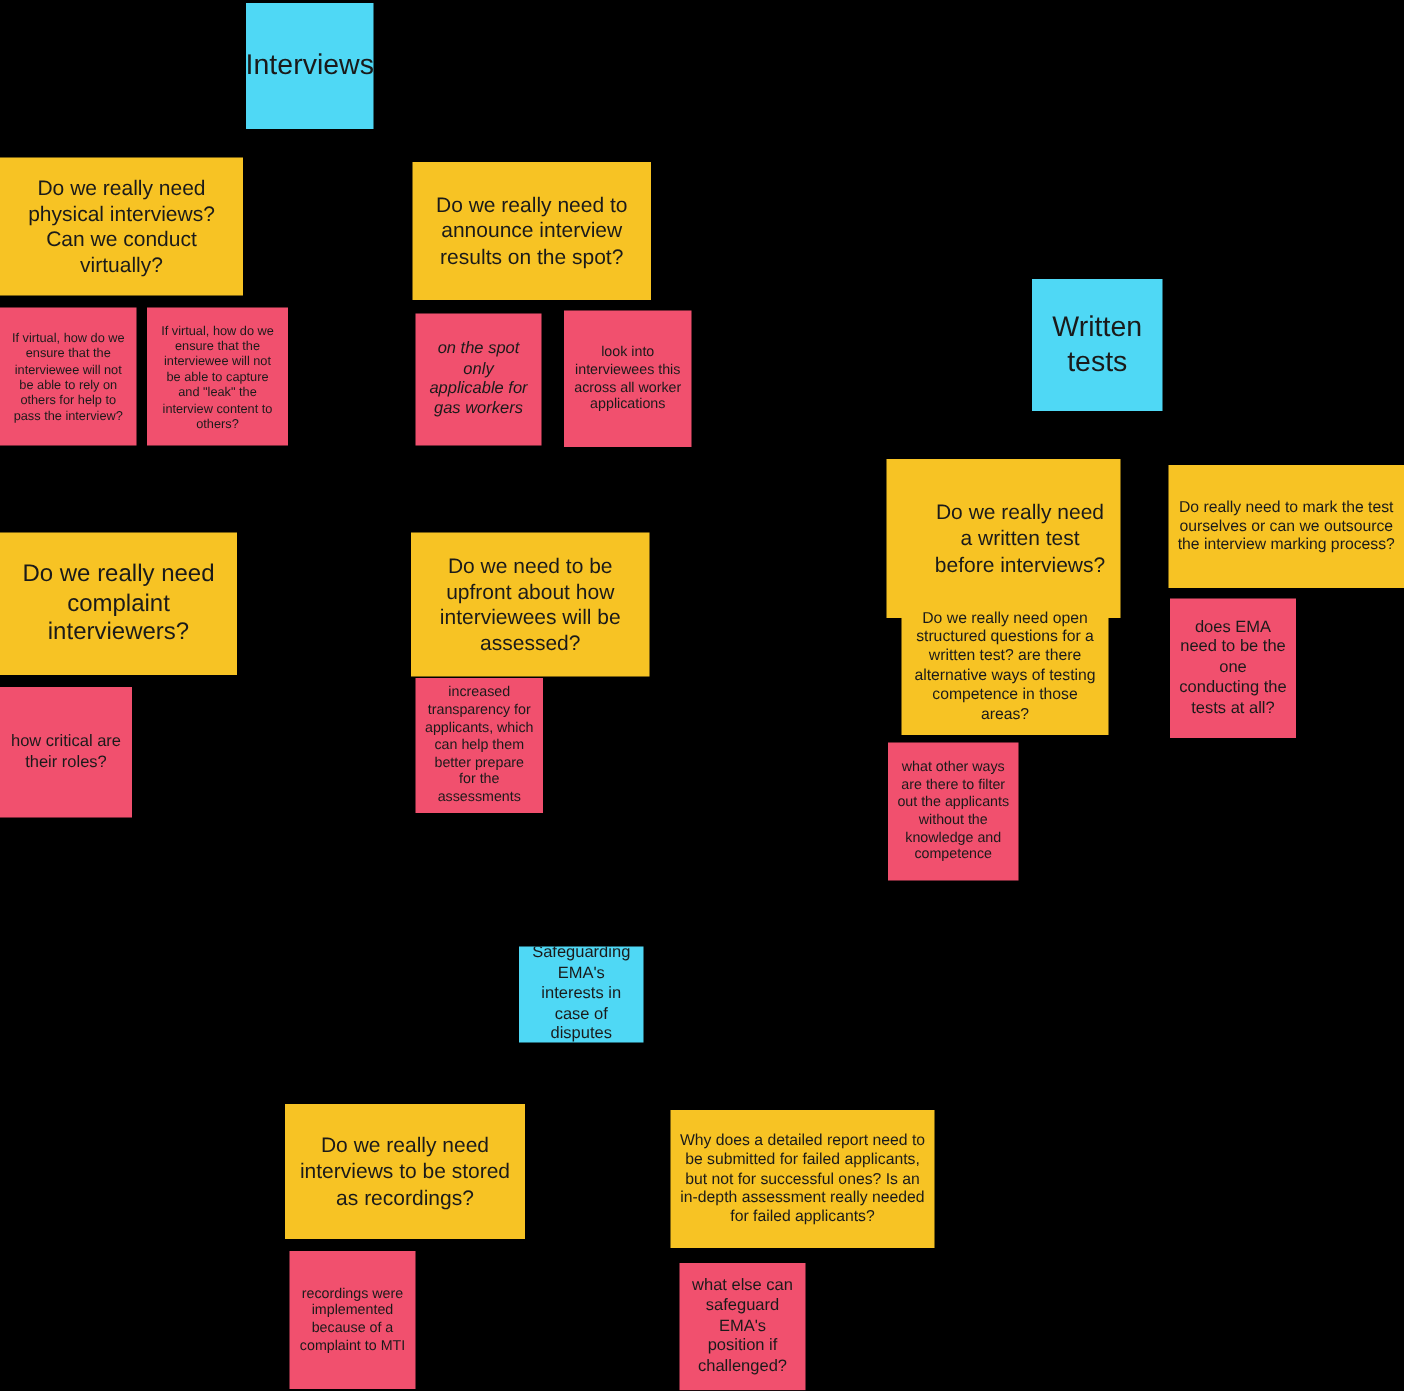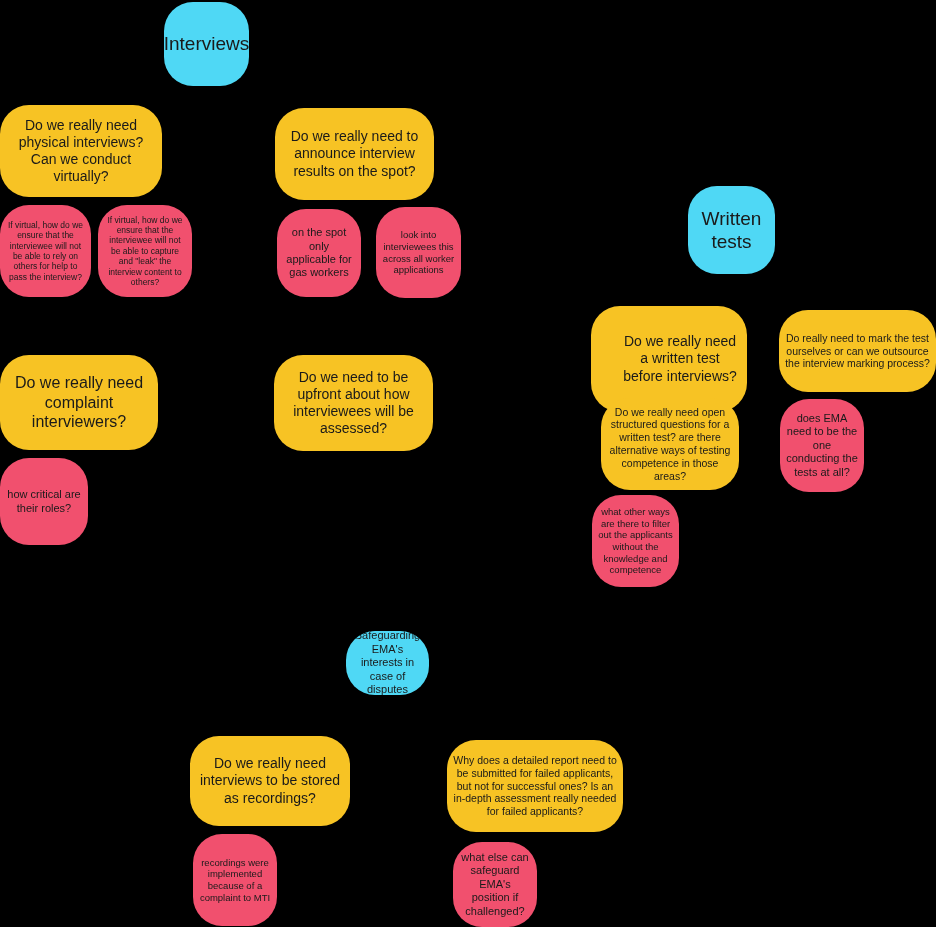--- a/index.html
+++ b/index.html
@@ -20,21 +20,20 @@
     box-sizing: border-box;
     display: flex;
     align-items: center;
     justify-content: center;
     text-align: center;
     color: #1a1a1a;
     line-height: 1.22;
     overflow: hidden;
     word-wrap: break-word;
     padding: 4px 6px;
-    border-radius: 29px;
   }
   .cyan  { background: #4FD8F5; }
   .yellow{ background: #F7C324; }
   .pink  { background: #F1506E; }
 
   .t-cyan-lg { font-size: 19px; }
   .t-cyan-sm { font-size: 11px; }
   .t-yellow-lg { font-size: 16px; }
   .t-yellow-md { font-size: 14px; }
   .t-yellow-xs { font-size: 10.5px; }
@@ -44,29 +43,30 @@
 </style>
 </head>
 <body>
 
 <div id="board">
     <div class="note cyan t-cyan-lg" style="left: 164px; top: 2px; width: 85px; height: 84px;">Interviews</div>
     <div class="note yellow t-yellow-md" style="left: 0px; top: 105px; width: 162px; height: 92px;">Do we really need physical interviews? Can we conduct virtually?</div>
     <div class="note pink t-pink-xxs" style="left: 0px; top: 205px; width: 91px; height: 92px;">If virtual, how do we ensure that the interviewee will not be able to rely on others for help to pass the interview?</div>
     <div class="note pink t-pink-xxs" style="left: 98px; top: 205px; width: 94px; height: 92px;">If virtual, how do we ensure that the interviewee will not be able to capture and "leak" the interview content to others?</div>
     <div class="note yellow t-yellow-md" style="left: 275px; top: 108px; width: 159px; height: 92px;">Do we really need to announce interview results on the spot?</div>
-    <div class="note pink t-pink-sm" style="left: 277px; top: 209px; width: 84px; height: 88px;">on the spot only applicable for gas workers</div>
+    <div class="note pink t-pink-sm" style="left: 277px; top: 209px; width: 84px; height: 88px; font-style: italic;">on the spot only applicable for gas workers</div>
     <div class="note pink t-pink-xs" style="left: 376px; top: 207px; width: 85px; height: 91px;">look into interviewees this across all worker applications</div>
     <div class="note cyan t-cyan-lg" style="left: 688px; top: 186px; width: 87px; height: 88px;">Written tests</div>
     <div class="note yellow t-yellow-md" style="left: 591px; top: 306px; width: 156px; height: 106px; padding-left: 28px;">Do we really need a written test before interviews?</div>
     <div class="note yellow t-yellow-xs" style="left: 779px; top: 310px; width: 157px; height: 82px;">Do really need to mark the test ourselves or can we outsource the interview marking process?</div>
     <div class="note yellow t-yellow-xs" style="left: 601px; top: 398px; width: 138px; height: 92px;">Do we really need open structured questions for a written test? are there alternative ways of testing competence in those areas?</div>
     <div class="note pink t-pink-xs" style="left: 592px; top: 495px; width: 87px; height: 92px;">what other ways are there to filter out the applicants without the knowledge and competence</div>
     <div class="note pink t-pink-sm" style="left: 780px; top: 399px; width: 84px; height: 93px;">does EMA need to be the one conducting the tests at all?</div>
     <div class="note yellow t-yellow-lg" style="left: 0px; top: 355px; width: 158px; height: 95px;">Do we really need complaint interviewers?</div>
     <div class="note pink t-pink-sm" style="left: 0px; top: 458px; width: 88px; height: 87px;">how critical are their roles?</div>
     <div class="note yellow t-yellow-md" style="left: 274px; top: 355px; width: 159px; height: 96px;">Do we need to be upfront about how interviewees will be assessed?</div>
+    <div class="note pink t-pink-xs" style="left: 277px; top: 452px; width: 85px; height: 90px;">increased transparency for applicants, which can help them better prepare for the assessments</div>
     <div class="note cyan t-cyan-sm" style="left: 346px; top: 631px; width: 83px; height: 64px;">Safeguarding EMA's interests in case of disputes</div>
     <div class="note yellow t-yellow-md" style="left: 190px; top: 736px; width: 160px; height: 90px;">Do we really need interviews to be stored as recordings?</div>
     <div class="note yellow t-yellow-xs" style="left: 447px; top: 740px; width: 176px; height: 92px;">Why does a detailed report need to be submitted for failed applicants, but not for successful ones?  Is an in-depth assessment really needed for failed applicants?</div>
     <div class="note pink t-pink-xs" style="left: 193px; top: 834px; width: 84px; height: 92px;">recordings were implemented because of a complaint to MTI</div>
     <div class="note pink t-pink-sm" style="left: 453px; top: 842px; width: 84px; height: 85px;">what else can safeguard EMA's position if challenged?</div>
   </div>
 
 </body></html>

